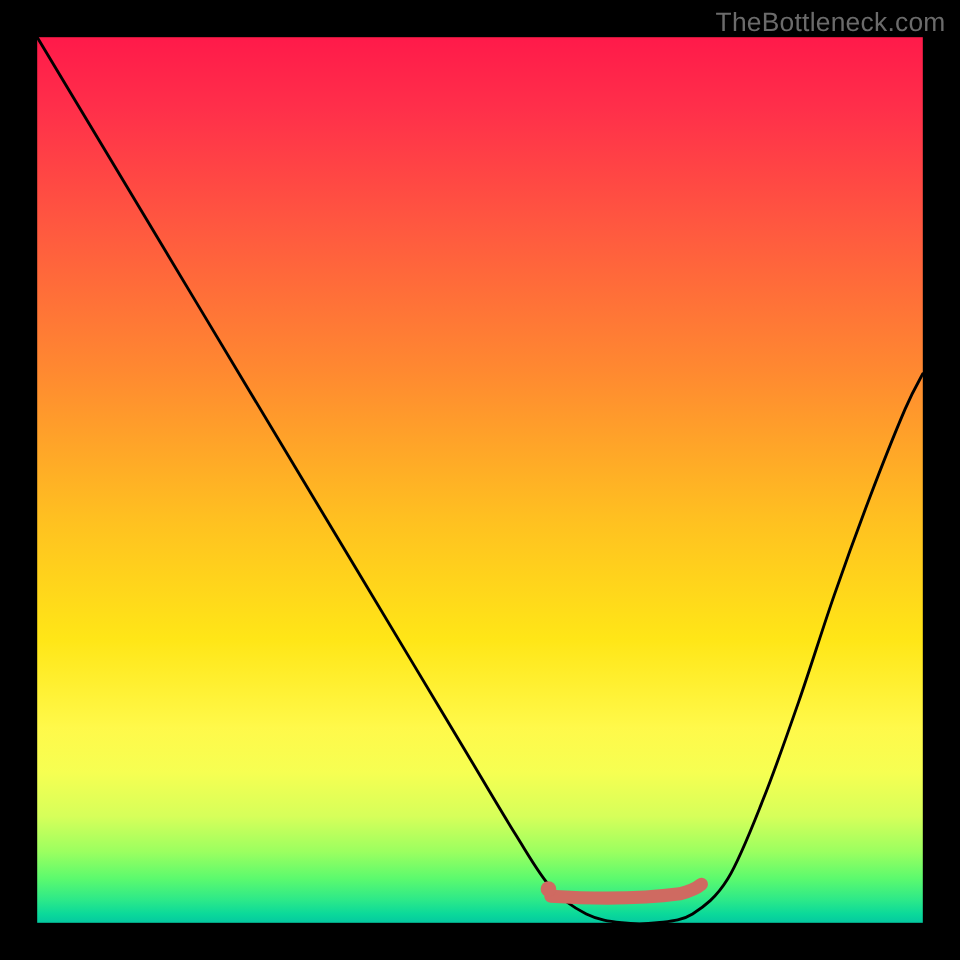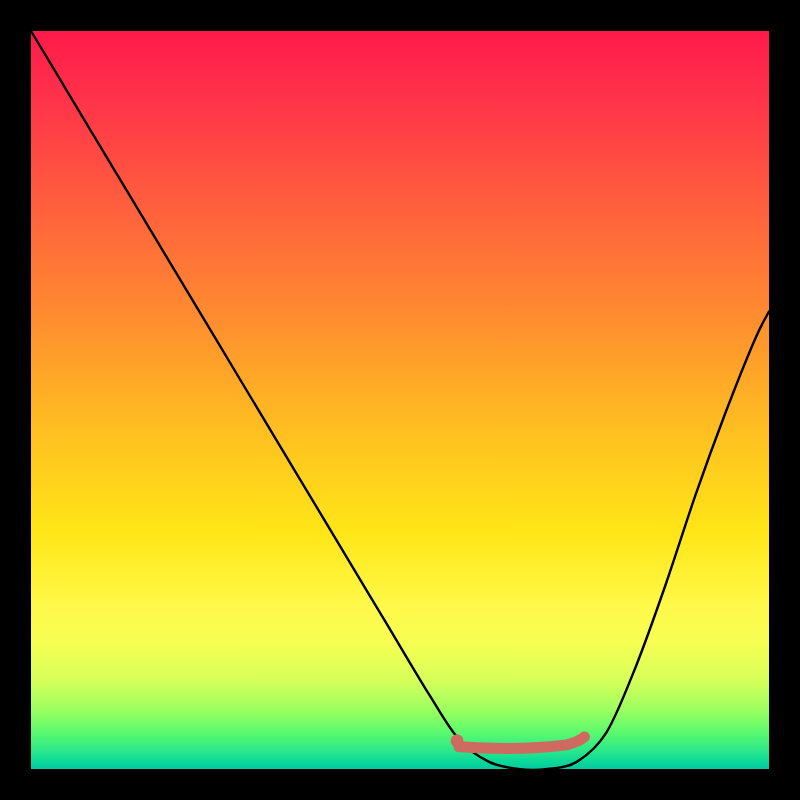--- a/index.html
+++ b/index.html
@@ -59,20 +59,21 @@
     top: 0;
     width: 738px;
     height: 738px;
     overflow: visible;
   }
 </style>
 </head>
 <body>
 
 <div class="frame">
+  <div class="watermark">TheBottleneck.com</div>
 
   <div class="plot">
     <svg class="curve" viewBox="0 0 738 738" preserveAspectRatio="none">
       <path id="curve-path" fill="none" stroke="#000000" stroke-width="2.4" stroke-linecap="round" stroke-linejoin="round" d="M 0 0 C 7.38 12.299999999999992, 29.520000000000003 49.199999999999946, 44.28 73.79999999999995 C 59.04 98.39999999999996, 73.8 123.00000000000001, 88.56 147.60000000000002 C 103.32000000000001 172.20000000000002, 118.08 196.79999999999998, 132.84 221.39999999999998 C 147.6 245.99999999999997, 162.36 270.59999999999997, 177.12 295.2 C 191.88 319.8, 206.64000000000001 344.4, 221.4 369 C 236.16 393.6, 250.92000000000002 418.2, 265.68 442.8 C 280.44 467.40000000000003, 295.2 492, 309.96 516.6 C 324.71999999999997 541.2, 339.48 565.8, 354.24 590.4 C 369 615, 386.22 644.52, 398.52000000000004 664.2 C 410.82000000000005 683.8800000000001, 418.2 697.4100000000001, 428.03999999999996 708.48 C 437.87999999999994 719.55, 447.71999999999997 725.7, 457.56 730.62 C 467.40000000000003 735.54, 477.24 736.77, 487.08000000000004 738 C 496.9200000000001 739.23, 506.76000000000005 739.23, 516.6 738 C 526.44 736.77, 536.28 736.77, 546.12 730.62 C 555.96 724.47, 565.8 717.09, 575.64 701.1 C 585.48 685.11, 595.3199999999999 659.28, 605.16 634.68 C 615 610.0799999999999, 624.8399999999999 581.79, 634.68 553.5 C 644.52 525.21, 654.36 493.23, 664.2 464.94 C 674.0400000000001 436.65, 683.8799999999999 409.59, 693.7199999999999 383.76 C 703.56 357.93, 715.86 327.18000000000006, 723.24 309.96000000000004 C 730.62 292.74, 735.54 285.36, 738 280.44"></path>
       <g id="flat-marker">
           <path d="M 428.03999999999996 715.86 Q 490.77 719.86 535.5 713.86 Q 547.5 710.86 553.5 705.86" fill="none" stroke="#cf6a61" stroke-width="11" stroke-linecap="round" stroke-linejoin="round"></path>
           <circle cx="426.03999999999996" cy="709.86" r="6.5" fill="#cf6a61"></circle>
         </g>
     </svg>
   </div>

